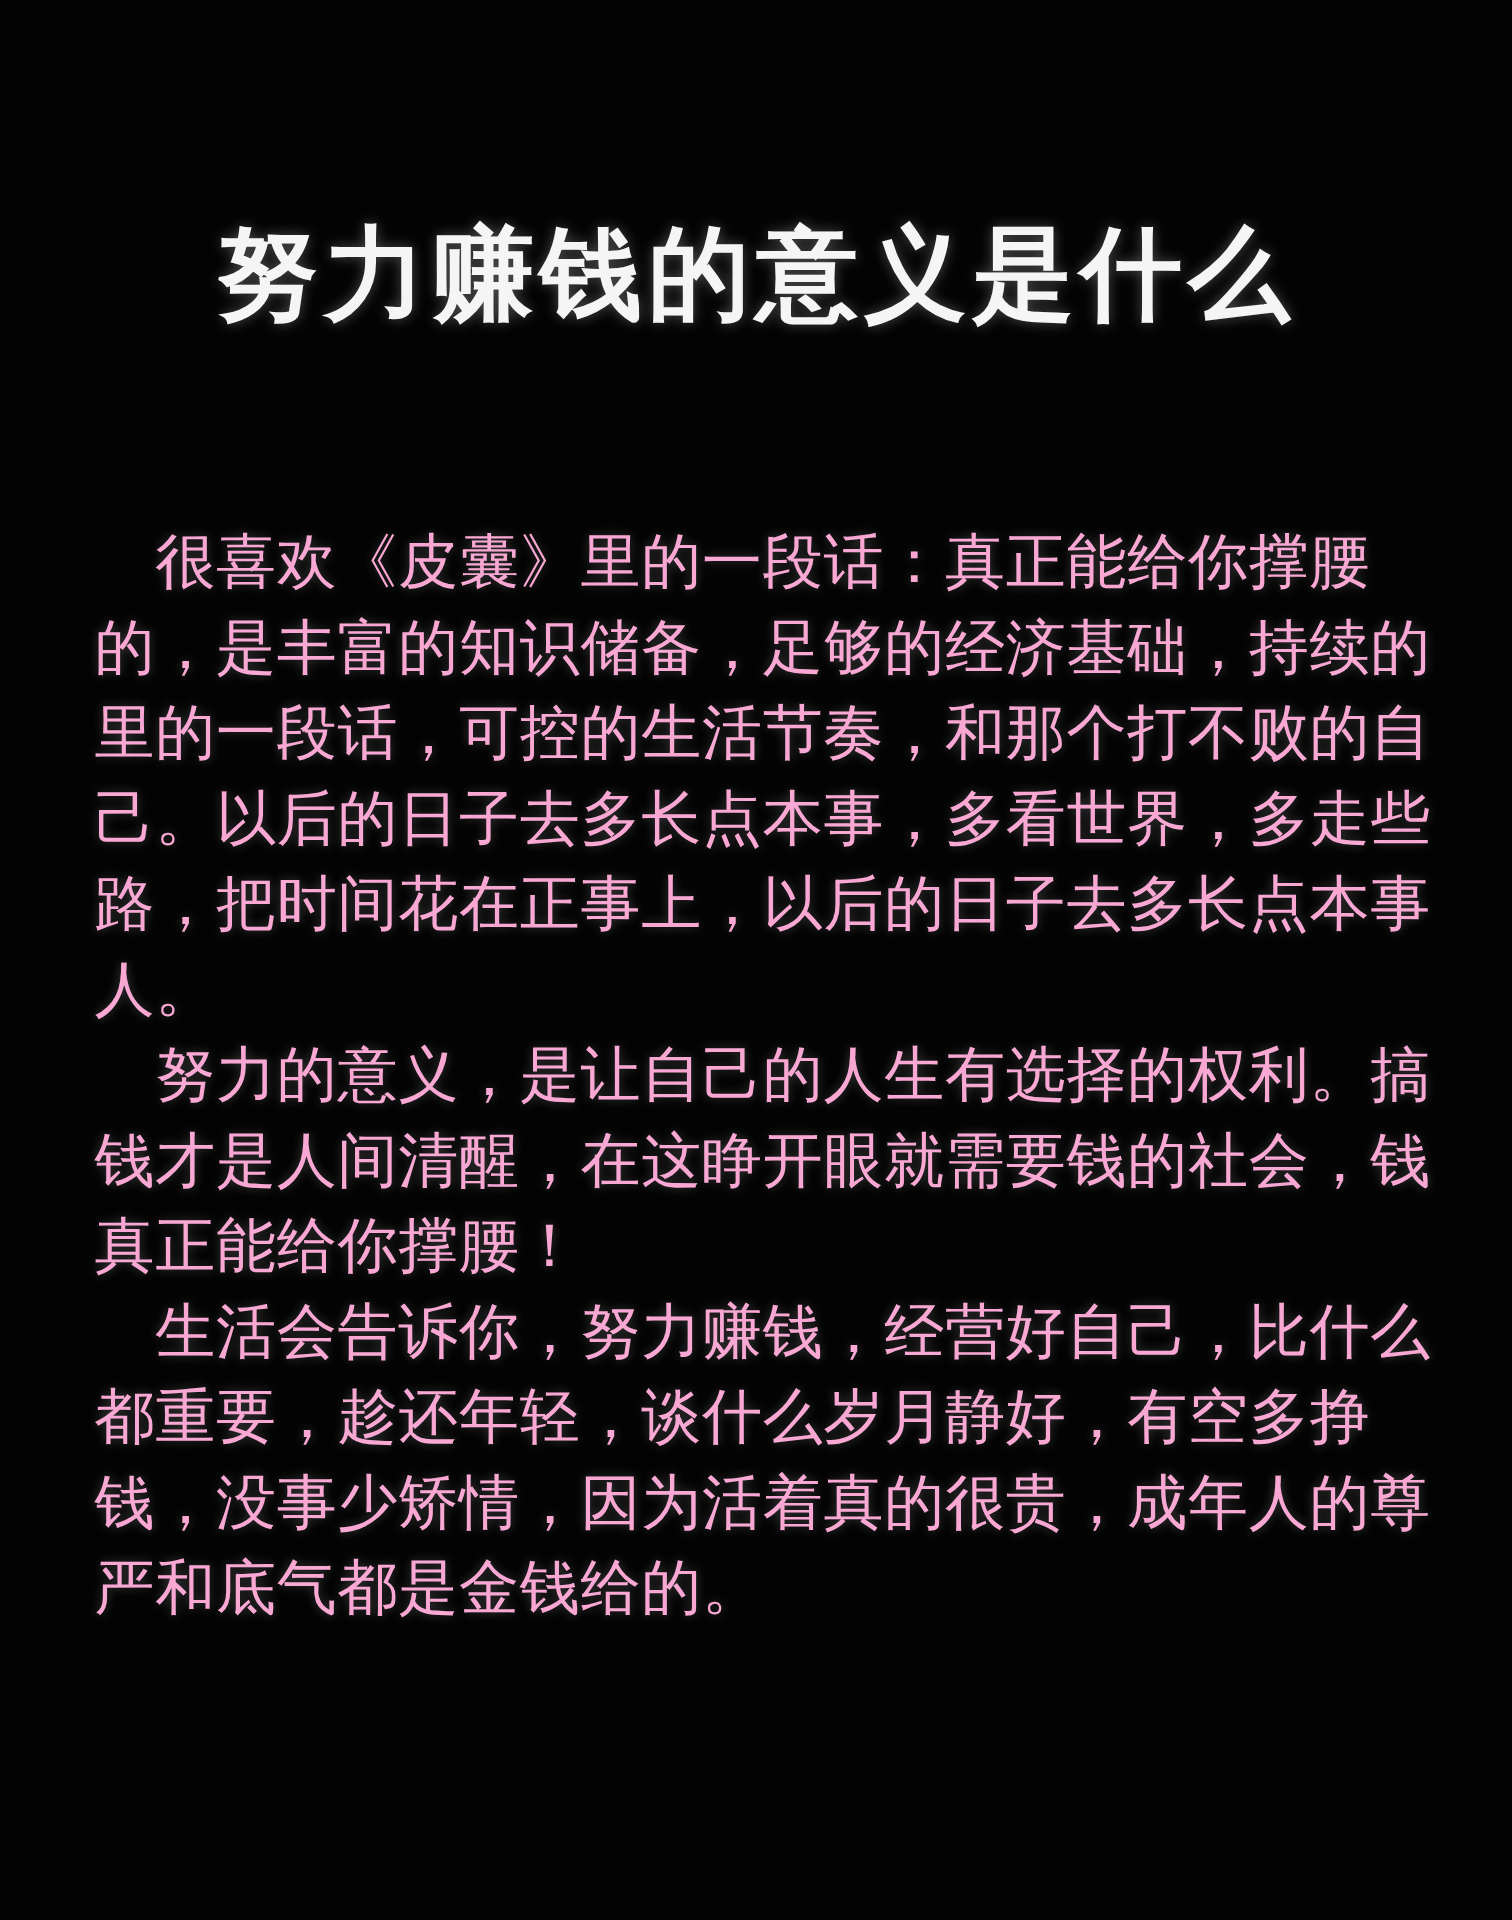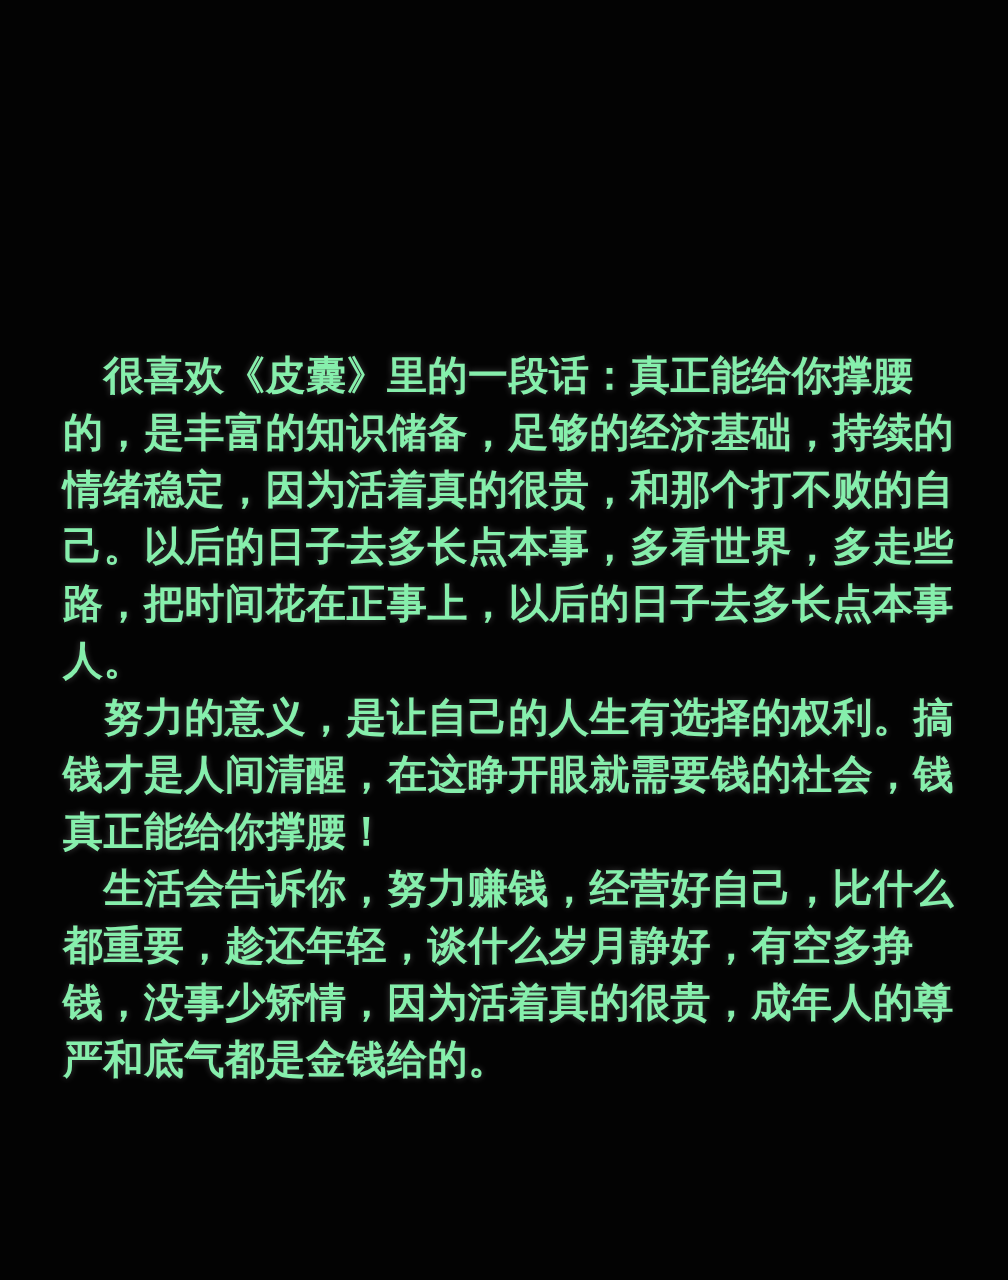--- a/index.html
+++ b/index.html
@@ -30,39 +30,40 @@
     color: #f5f5f5;
     text-shadow: 0 0 9px rgba(255,255,255,0.30);
     white-space: nowrap;
   }
   .body-text {
     position: absolute;
     top: 347px;
     left: 63px;
     width: 884px;
     font-size: 40px;
-    font-weight: 700;
-    color: #86efac;
+    font-weight: 400;
+    color: #f9a8d4;
     text-shadow: 0 0 7px rgba(255,255,255,0.26);
   }
   .text-line {
     height: 57px;
     line-height: 57px;
     white-space: nowrap;
     letter-spacing: 0.5px;
   }
 </style>
 </head>
 <body>
 
 <div class="quote-card">
+  <div class="page-title">努力赚钱的意义是什么</div>
   <div class="body-text">
     <div class="text-line">　很喜欢《皮囊》里的一段话：真正能给你撑腰</div>
     <div class="text-line">的，是丰富的知识储备，足够的经济基础，持续的</div>
-    <div class="text-line">情绪稳定，因为活着真的很贵，和那个打不败的自</div>
+    <div class="text-line">里的一段话，可控的生活节奏，和那个打不败的自</div>
     <div class="text-line">己。以后的日子去多长点本事，多看世界，多走些</div>
     <div class="text-line">路，把时间花在正事上，以后的日子去多长点本事</div>
     <div class="text-line">人。</div>
     <div class="text-line">　努力的意义，是让自己的人生有选择的权利。搞</div>
     <div class="text-line">钱才是人间清醒，在这睁开眼就需要钱的社会，钱</div>
     <div class="text-line">真正能给你撑腰！</div>
     <div class="text-line">　生活会告诉你，努力赚钱，经营好自己，比什么</div>
     <div class="text-line">都重要，趁还年轻，谈什么岁月静好，有空多挣</div>
     <div class="text-line">钱，没事少矫情，因为活着真的很贵，成年人的尊</div>
     <div class="text-line">严和底气都是金钱给的。</div>

